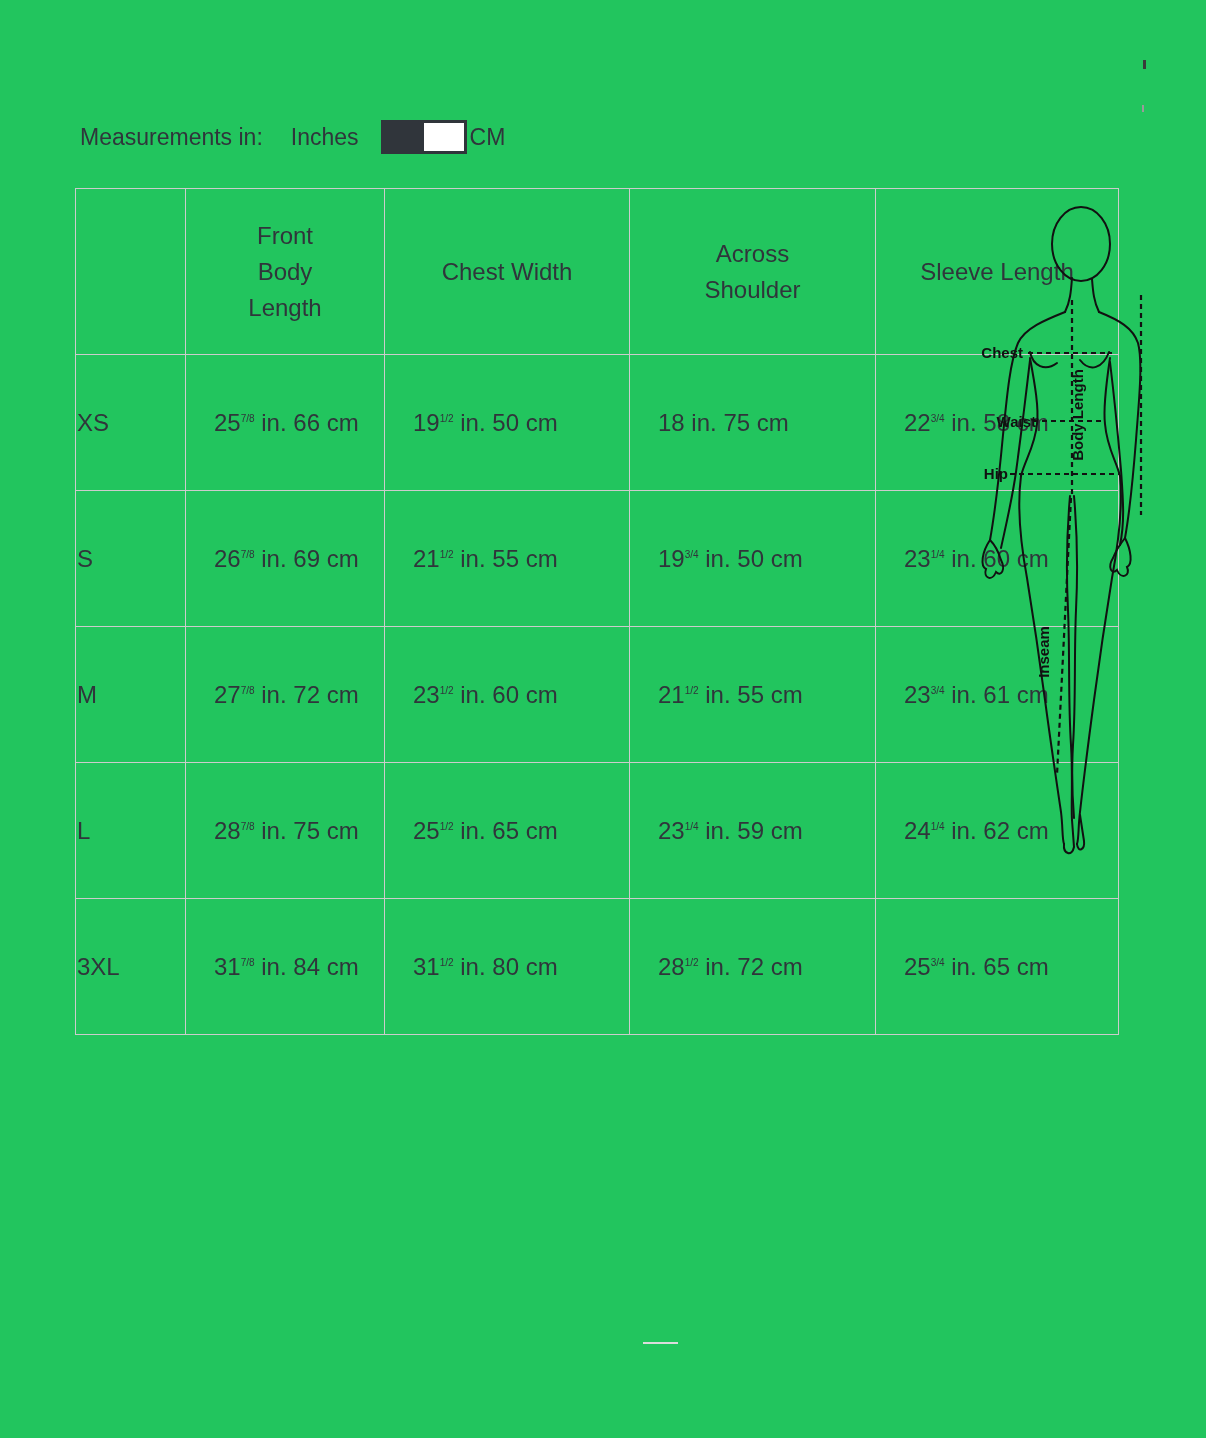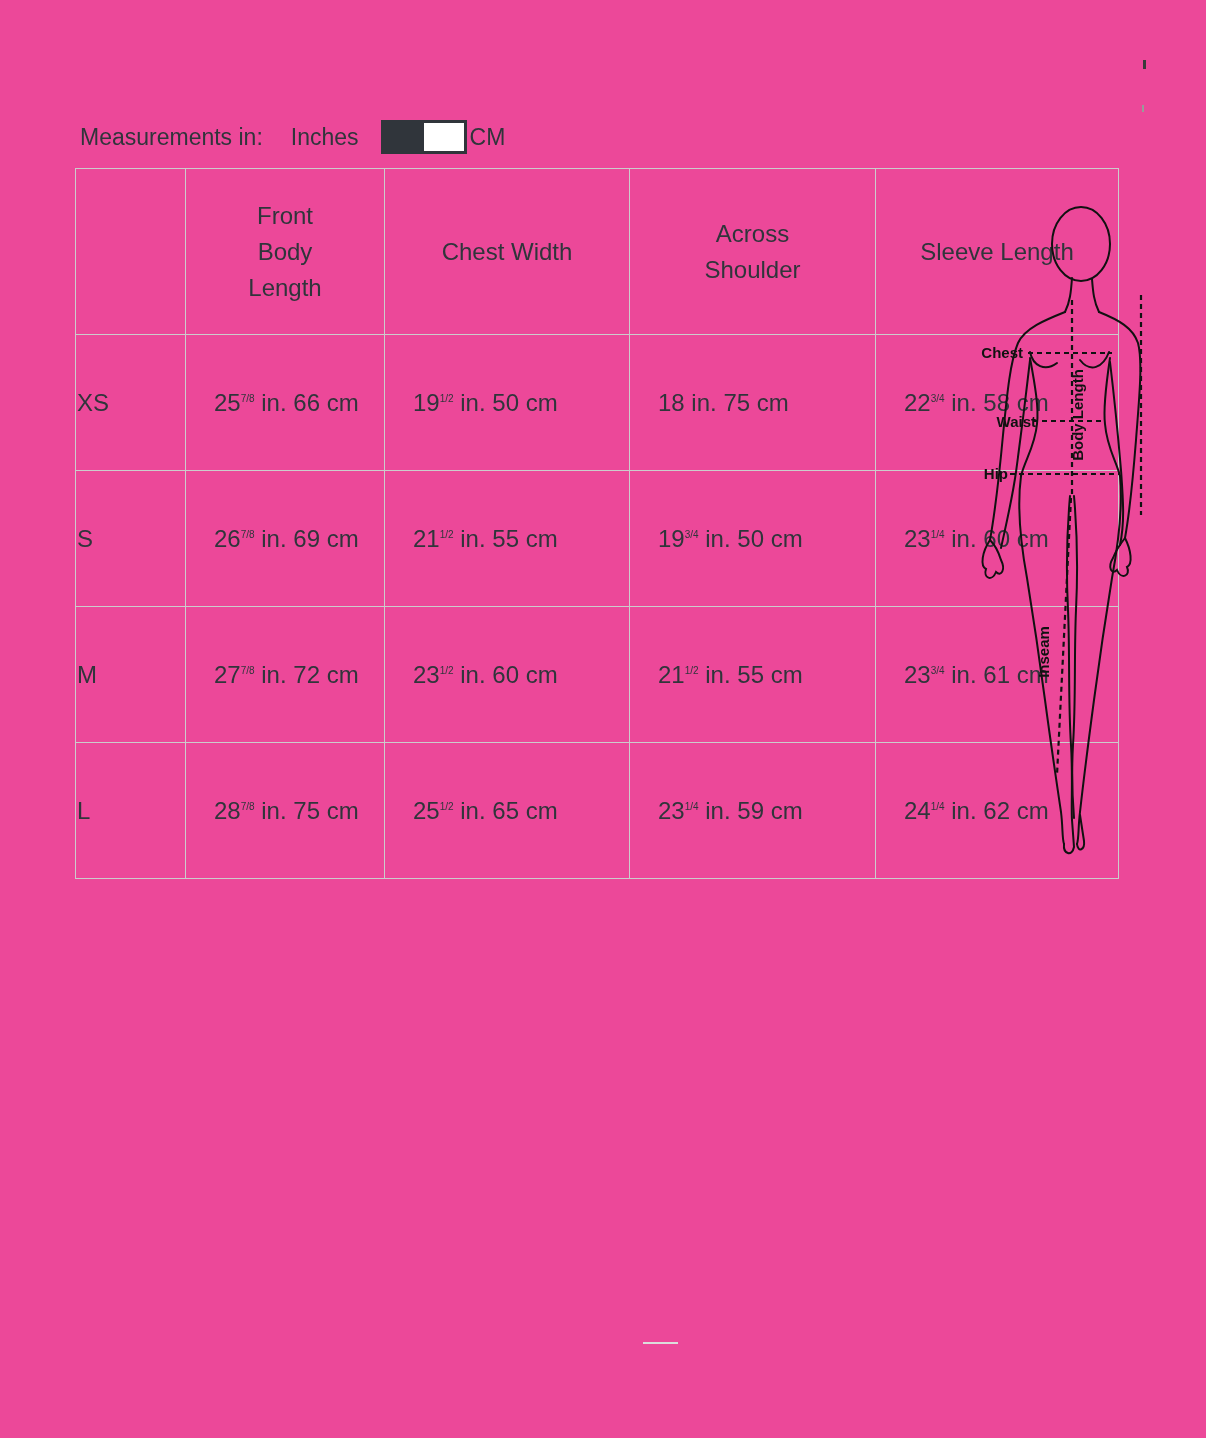--- a/index.html
+++ b/index.html
@@ -1,36 +1,36 @@
 <!DOCTYPE html>
 <html><head>
 <meta charset="utf-8">
 <style>
   html,body{margin:0;padding:0;background:#fff;}
   .canvas{
-    position:relative;width:1206px;height:1438px;background:#ec4899;
+    position:relative;width:1206px;height:1438px;background:#22c55e;
     font-family:"Liberation Sans","DejaVu Sans",sans-serif;color:#30353b;overflow:hidden;
   }
   
   .unit-row{
     position:absolute;left:80px;top:118px;height:38px;
     display:flex;align-items:center;font-size:23px;
   }
   .unit-row .lbl{margin-right:28px;}
   .unit-row .opt-in{margin-right:22px;}
   .toggle{
     width:80px;height:28px;border:3px solid #30353b;background:#ffffff;
     display:flex;box-sizing:content-box;cursor:pointer;
   }
   .toggle .knob{width:50%;height:100%;background:#30353b;}
   .unit-row .opt-cm{margin-left:3px;}
 
   
   table.size-chart{
-    position:absolute;left:75px;top:168px;width:1043px;
+    position:absolute;left:75px;top:188px;width:1043px;
     border-collapse:collapse;table-layout:fixed;
     font-size:24px;color:#30353b;background:transparent;
   }
   table.size-chart col.c0{width:110px;}
   table.size-chart col.c1{width:199px;}
   table.size-chart col.c2{width:245px;}
   table.size-chart col.c3{width:246px;}
   table.size-chart col.c4{width:243px;}
   table.size-chart th,table.size-chart td{
     border:1px solid #cccccc;font-weight:400;vertical-align:middle;
@@ -114,20 +114,27 @@
     <tr>
       <td class="size-cell">L</td>
       <td class="val-cell"><span>28<sup class="frac">7/8</sup> in. 75 cm</span></td>
       <td class="val-cell"><span>25<sup class="frac">1/2</sup> in. 65 cm</span></td>
       <td class="val-cell"><span>23<sup class="frac">1/4</sup> in. 59 cm</span></td>
       <td class="val-cell"><span>24<sup class="frac">1/4</sup> in. 62 cm</span></td>
     </tr>
 
 
 
+    <tr>
+      <td class="size-cell">3XL</td>
+      <td class="val-cell"><span>31<sup class="frac">7/8</sup> in. 84 cm</span></td>
+      <td class="val-cell"><span>31<sup class="frac">1/2</sup> in. 80 cm</span></td>
+      <td class="val-cell"><span>28<sup class="frac">1/2</sup> in. 72 cm</span></td>
+      <td class="val-cell"><span>25<sup class="frac">3/4</sup> in. 65 cm</span></td>
+    </tr>
   </tbody>
   </table>
 
   <div class="figure-wrap">
     <svg width="175" height="655" viewBox="0 0 175 655" xmlns="http://www.w3.org/2000/svg">
       <g fill="none" stroke="#111111" stroke-width="2" stroke-linecap="round">
 
         <ellipse cx="108" cy="44" rx="29" ry="37"></ellipse>
 
         <path d="M99,78 C98,92 97,102 92,112"></path>

